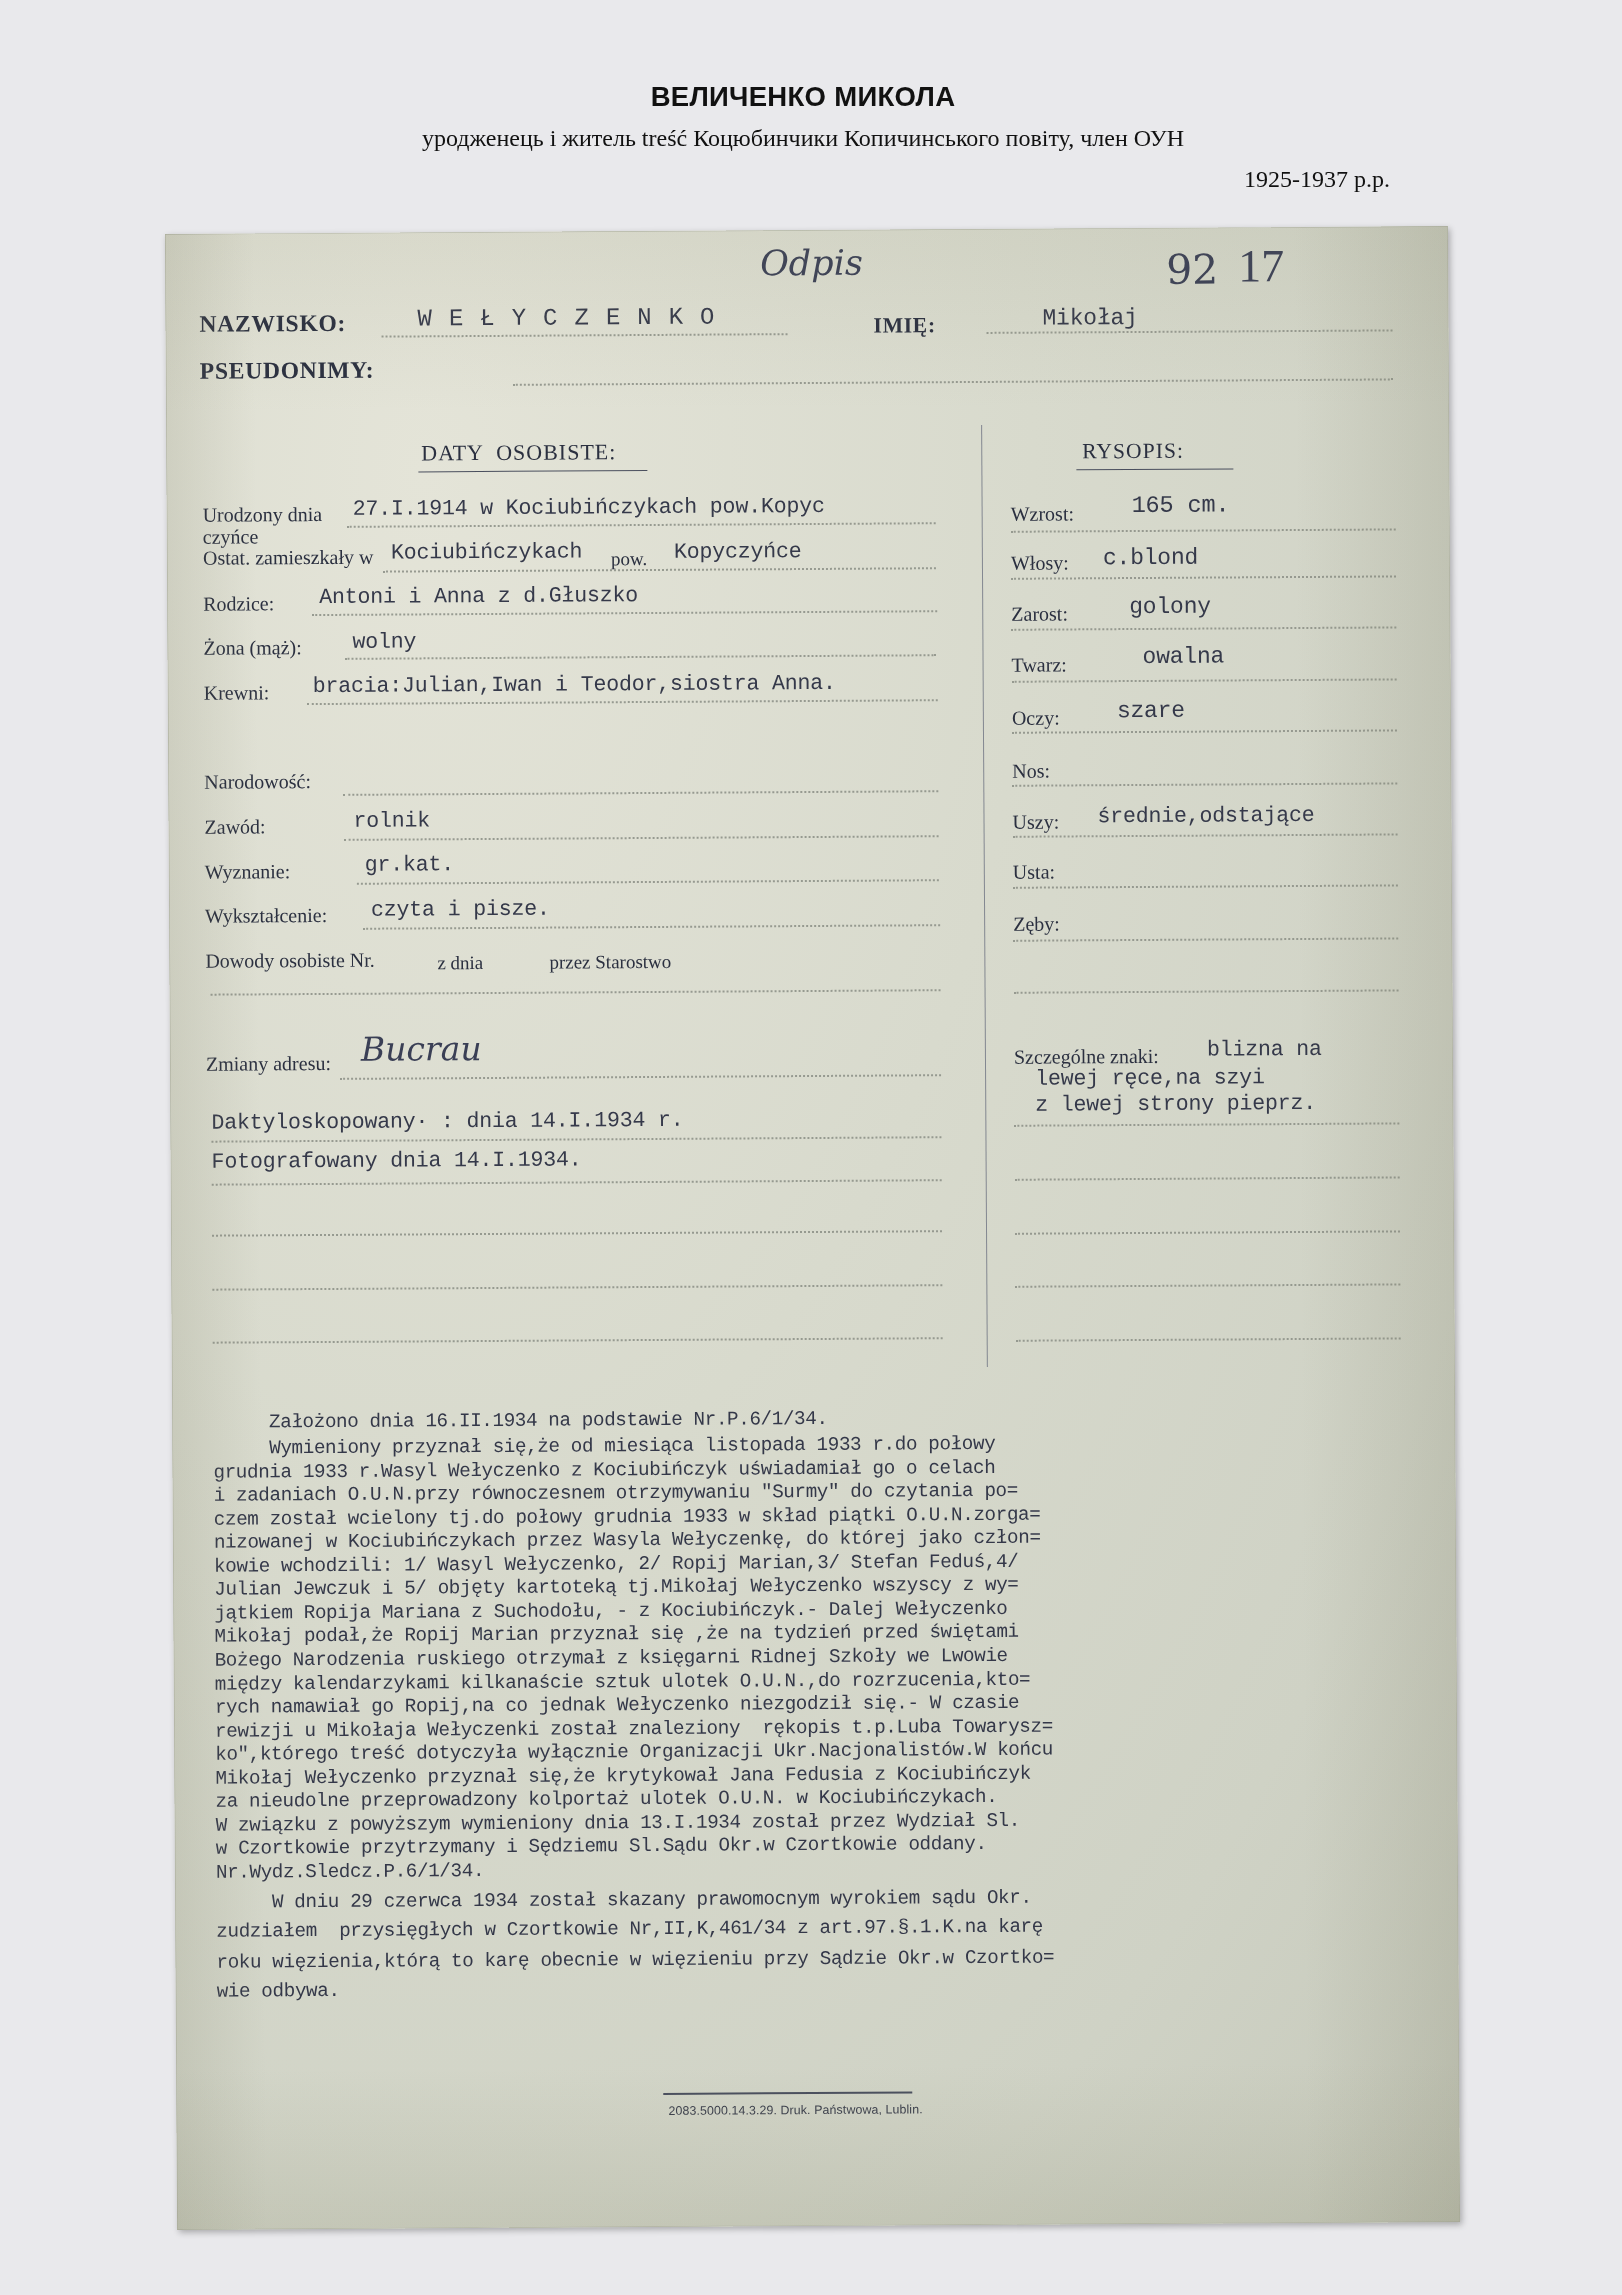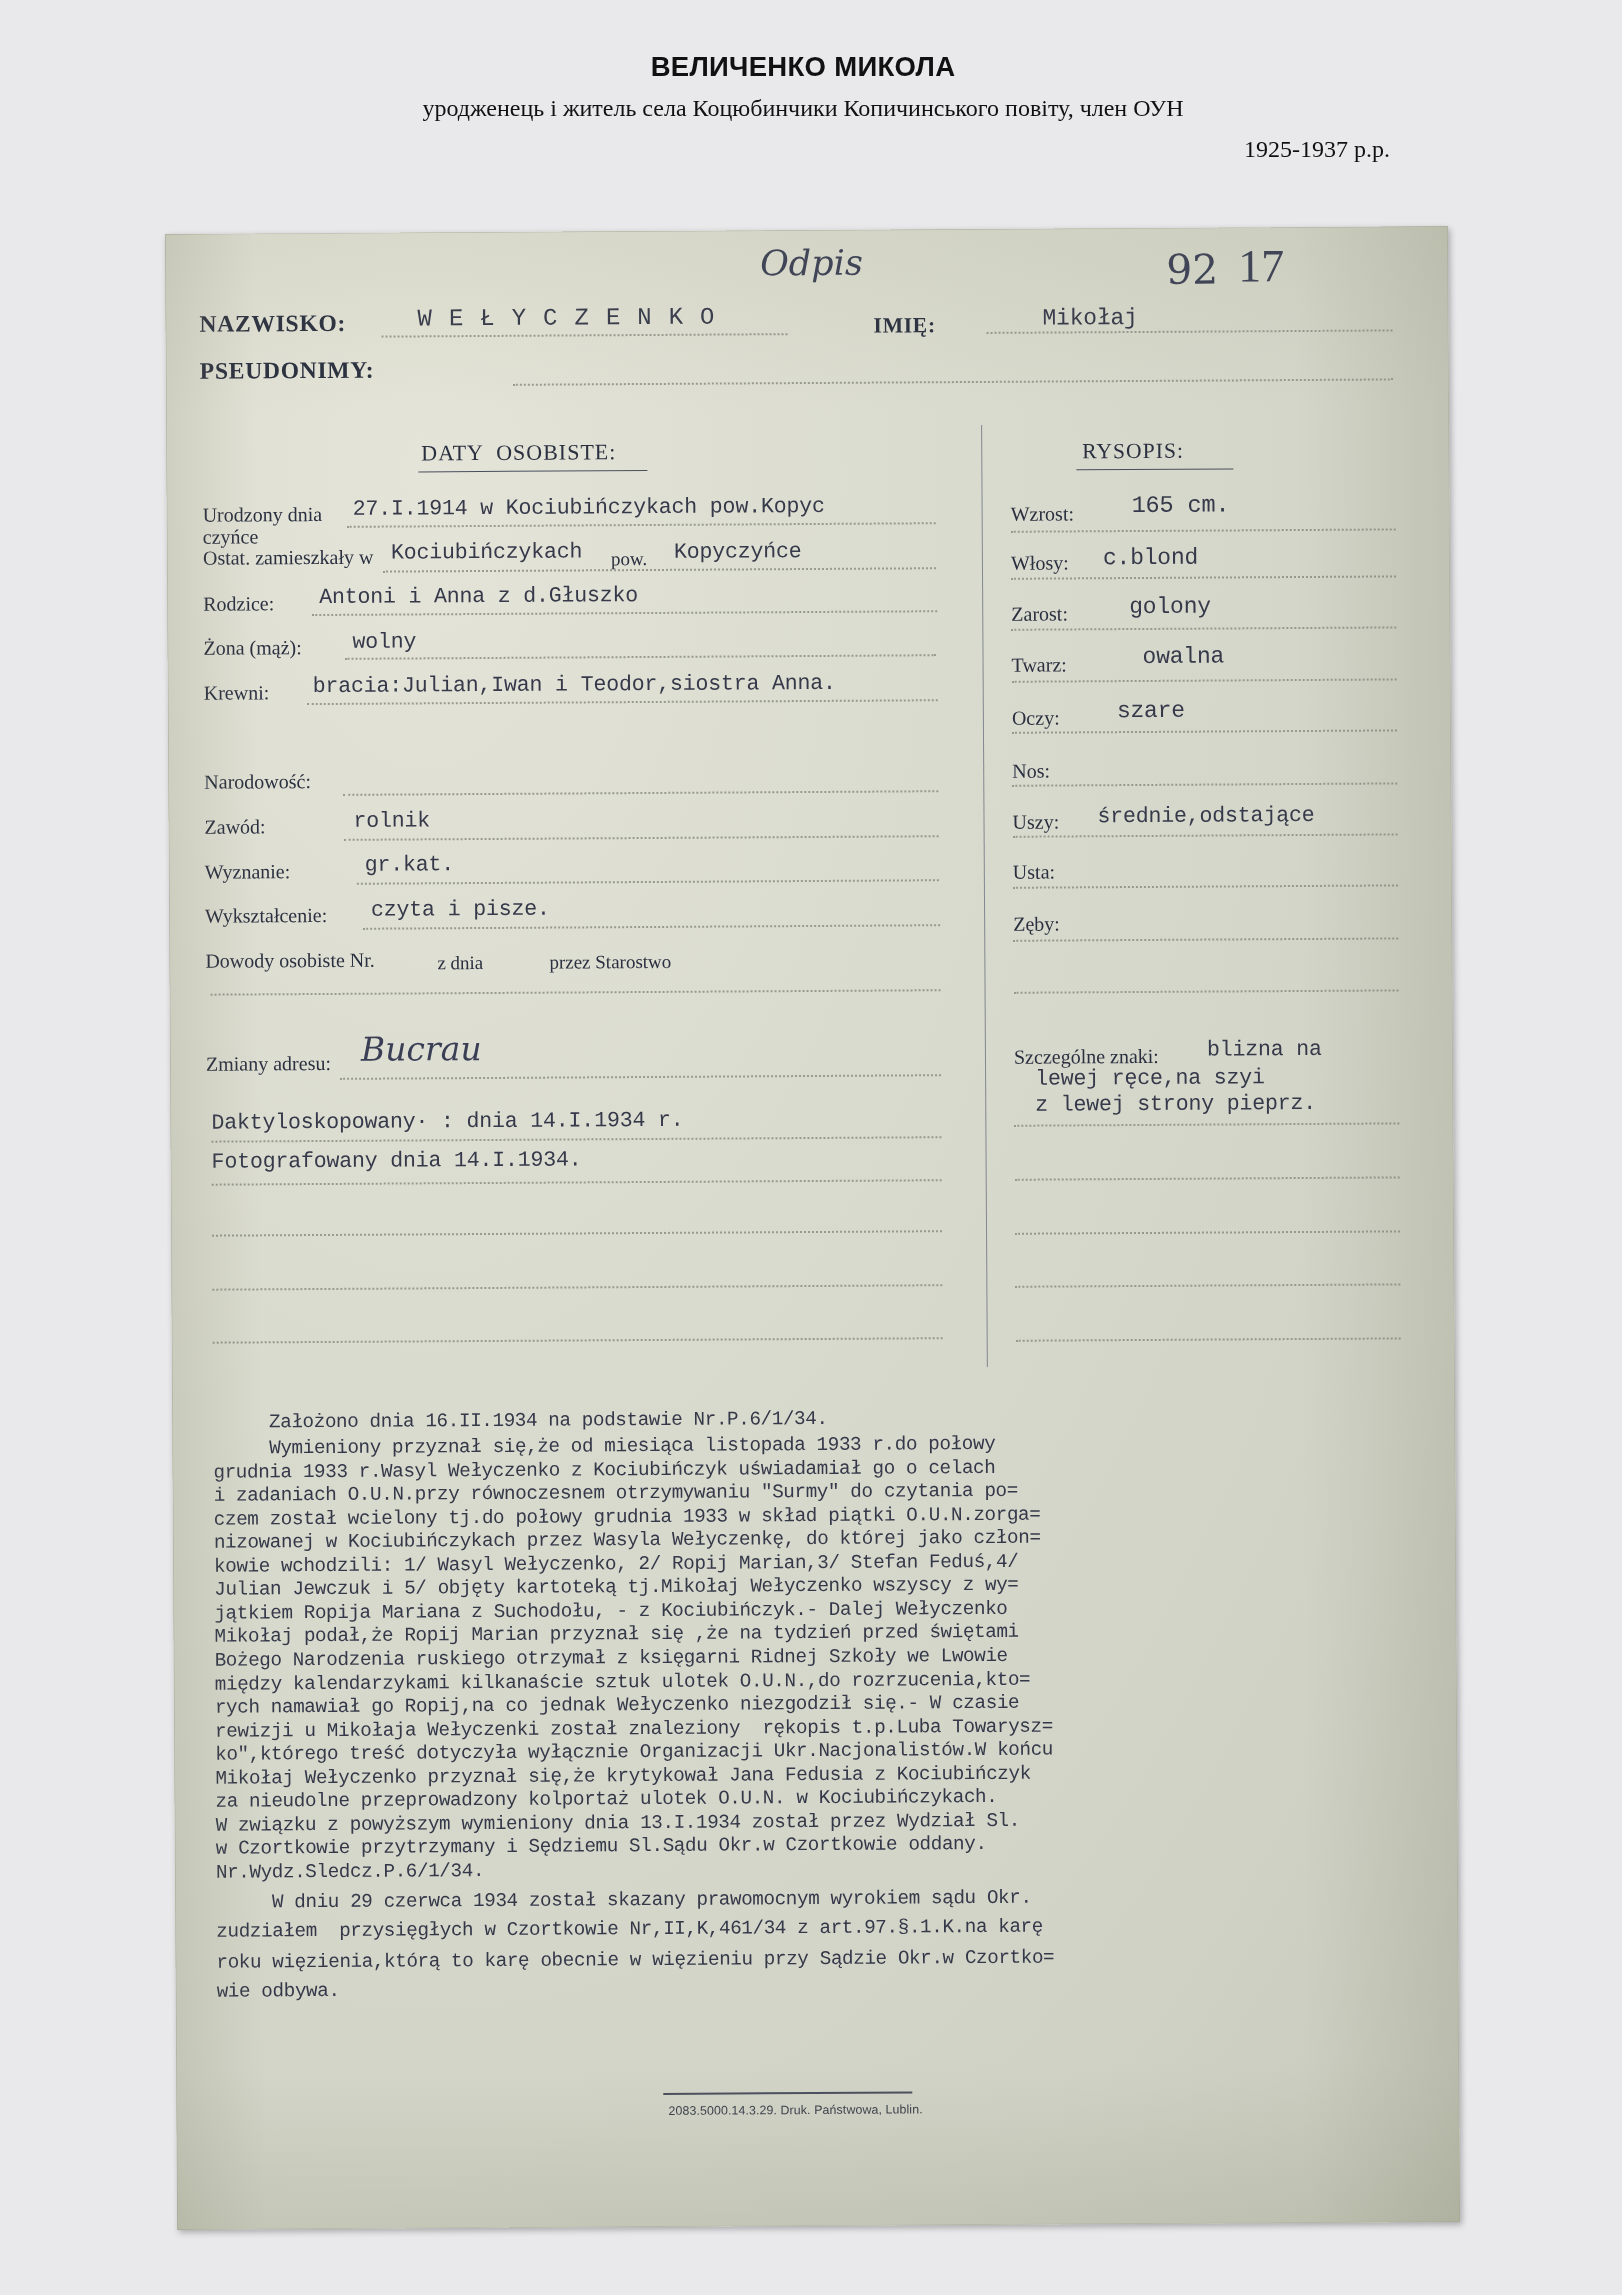--- a/index.html
+++ b/index.html
@@ -11,21 +11,21 @@
     width: 1623px;
     height: 2295px;
     font-family: "Liberation Serif", serif;
     position: relative;
     overflow: hidden;
   }
 
   
   .page-header {
     width: 1606px;
-    padding-top: 51px;
+    padding-top: 81px;
     text-align: center;
   }
   .hdr-title {
     font-family: "Liberation Sans", sans-serif;
     font-weight: bold;
     font-size: 27.5px;
     letter-spacing: 0.3px;
     color: #111;
   }
   .hdr-sub {
@@ -130,21 +130,21 @@
     color: #343849;
     white-space: pre;
     letter-spacing: -0.4px;
   }
 </style>
 </head>
 <body>
 
 <div class="page-header">
   <div class="hdr-title">ВЕЛИЧЕНКО МИКОЛА</div>
-  <div class="hdr-sub">уродженець і житель села Коцюбинчики Копичинського повіту, член ОУН</div>
+  <div class="hdr-sub">уродженець і житель treść Коцюбинчики Копичинського повіту, член ОУН</div>
   <div class="hdr-years">1925-1937 р.р.</div>
 </div>
 
 <div class="sheet">
   <div class="doc">
 
     <div class="abs handwrite" style="left:595px; top:13px; font-size:35px;">Odpis</div>
     <div class="abs handwrite" style="left:1001px; top:18.3px; font-size:41px; font-style:normal;">92</div>
     <div class="abs" style="left:1073px; top:11.8px; font-size:46px; font-family:'Liberation Serif',serif; color:#3a3f55;">17</div>
 

